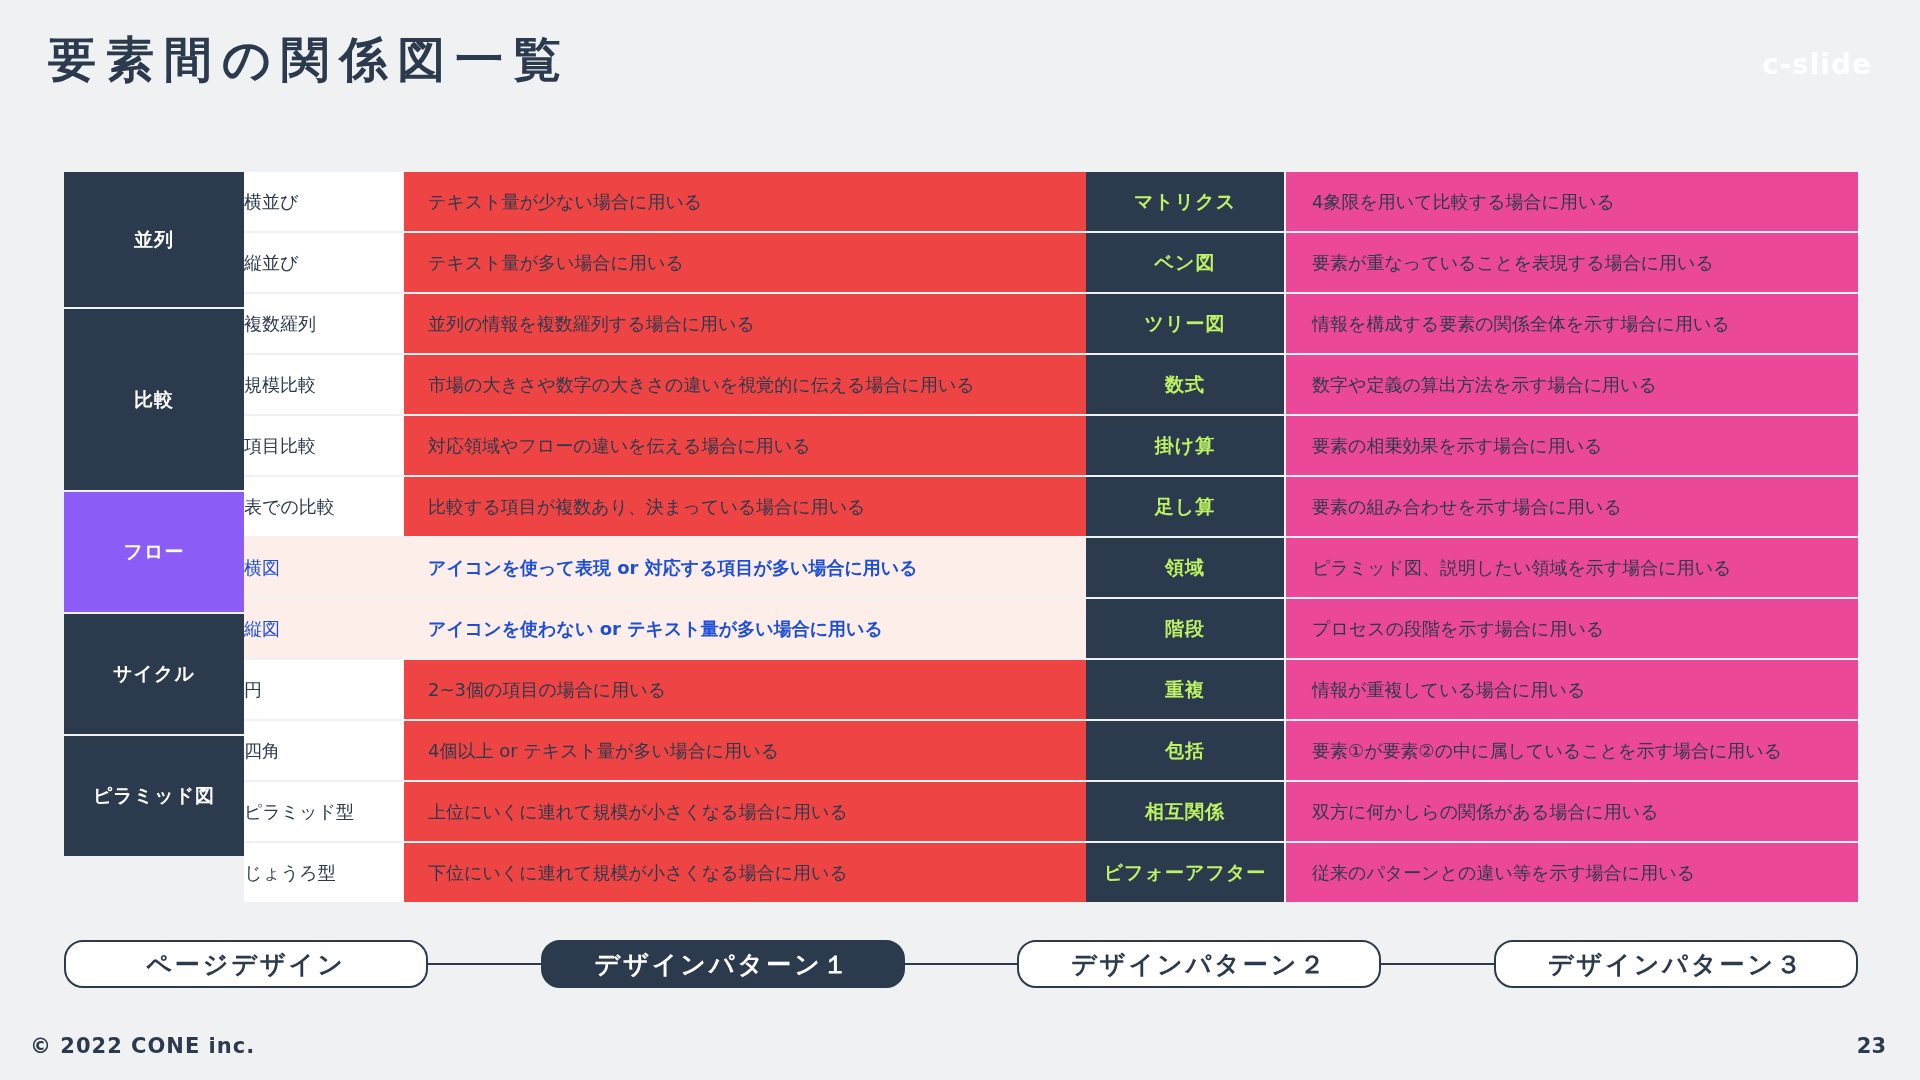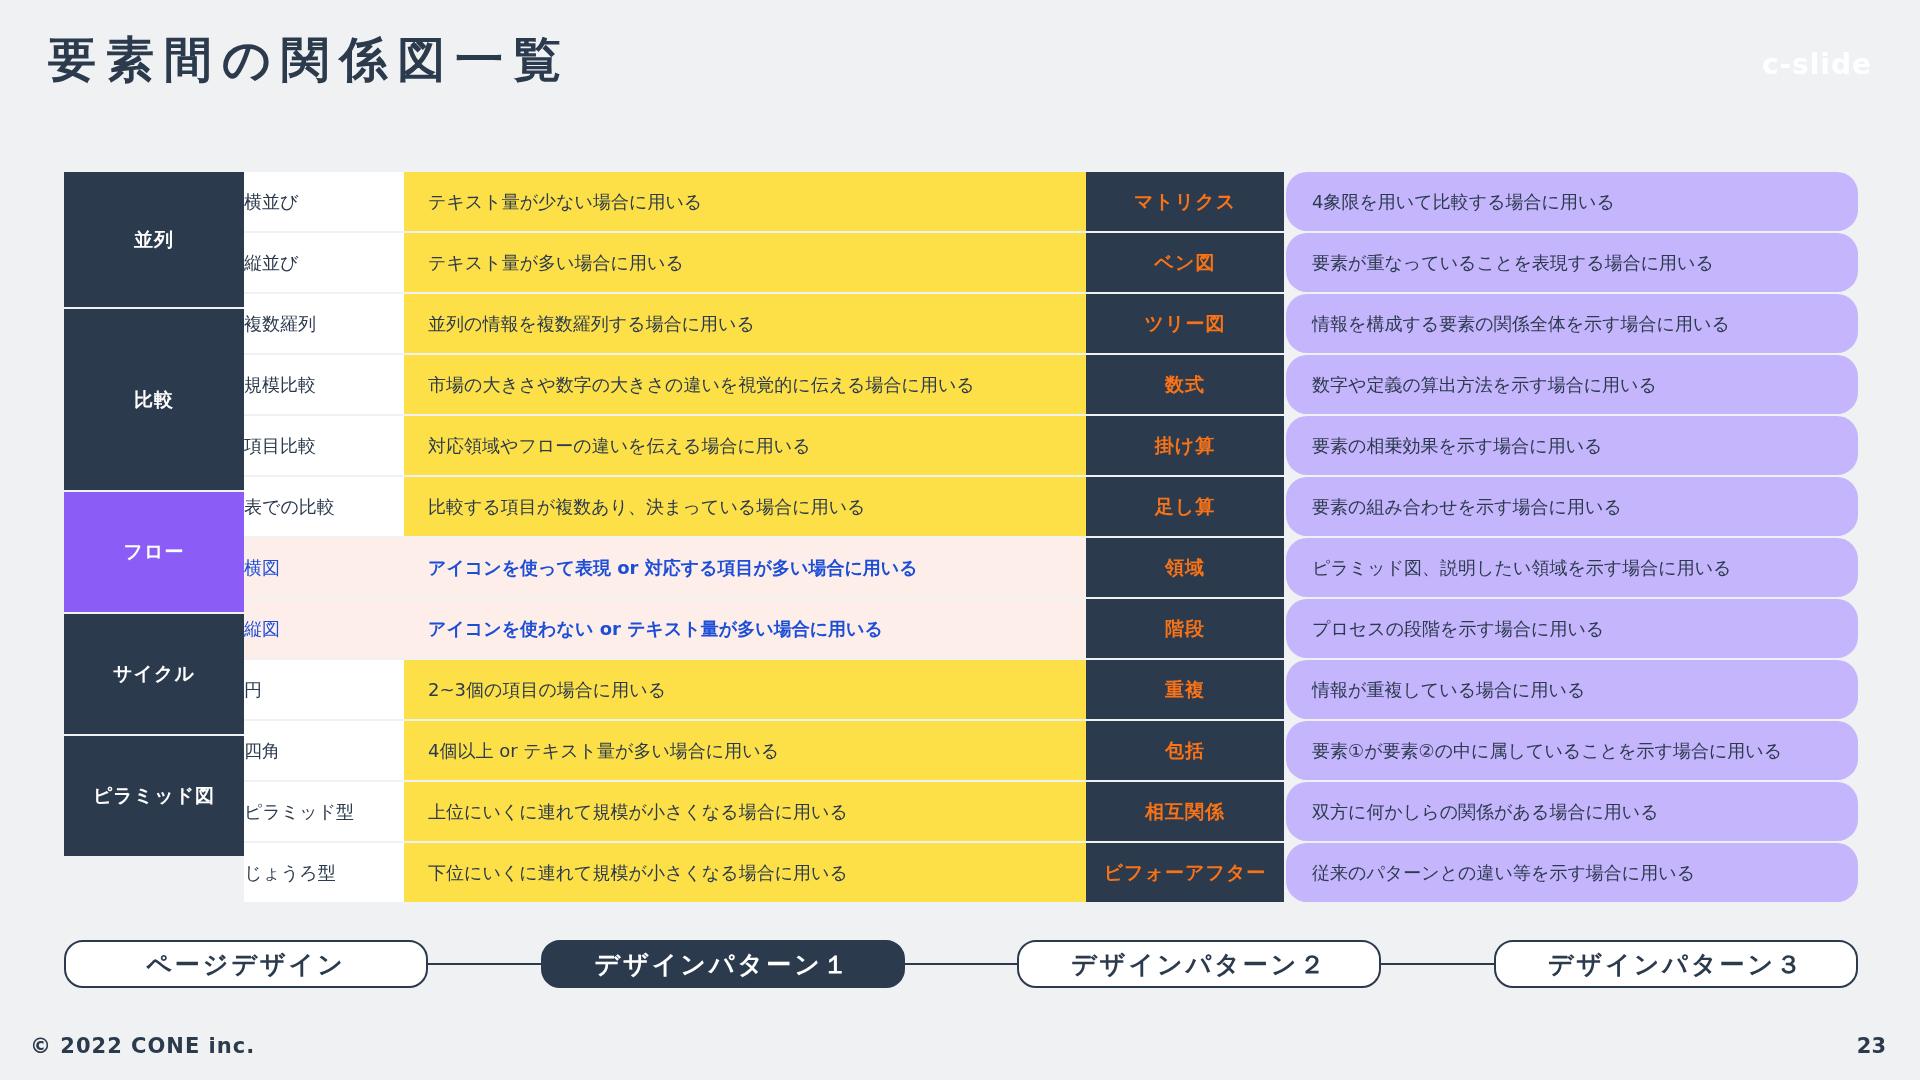--- a/index.html
+++ b/index.html
@@ -81,21 +81,21 @@
     width: 160px;
     background: #ffffff;
     color: #2b3a4d;
     font-size: 18px;
     font-weight: 400;
     display: flex;
     align-items: center;
   }
   .desc-cell {
     flex: 1;
-    background: #fde047;
+    background: #ef4444;
     color: #2b3a4d;
     font-size: 18px;
     display: flex;
     align-items: center;
     padding-left: 24px;
   }
   .row.highlight .sub-cell,
   .row.highlight .desc-cell {
     background: #fdeee9;
     color: #1d4ed8;
@@ -105,38 +105,37 @@
   
   .rblock {
     display: flex;
     flex-direction: row;
     height: 61px;
     border-bottom: 2px solid #f0f1f2;
   }
   .rname {
     width: 200px;
     background: #2b3a4d;
-    color: #f97316;
+    color: #bef264;
     font-size: 19px;
     font-weight: 700;
     letter-spacing: 1px;
     display: flex;
     align-items: center;
     justify-content: center;
     border-right: 2px solid #f0f1f2;
   }
   .rdesc {
     flex: 1;
-    background: #c4b5fd;
+    background: #ec4899;
     color: #2b3a4d;
     font-size: 18px;
     display: flex;
     align-items: center;
     padding-left: 26px;
-    border-radius: 21px;
   }
 
   
   .nav {
     position: absolute;
     left: 64px; top: 940px;
     width: 1794px;
     display: flex;
     align-items: center;
   }

